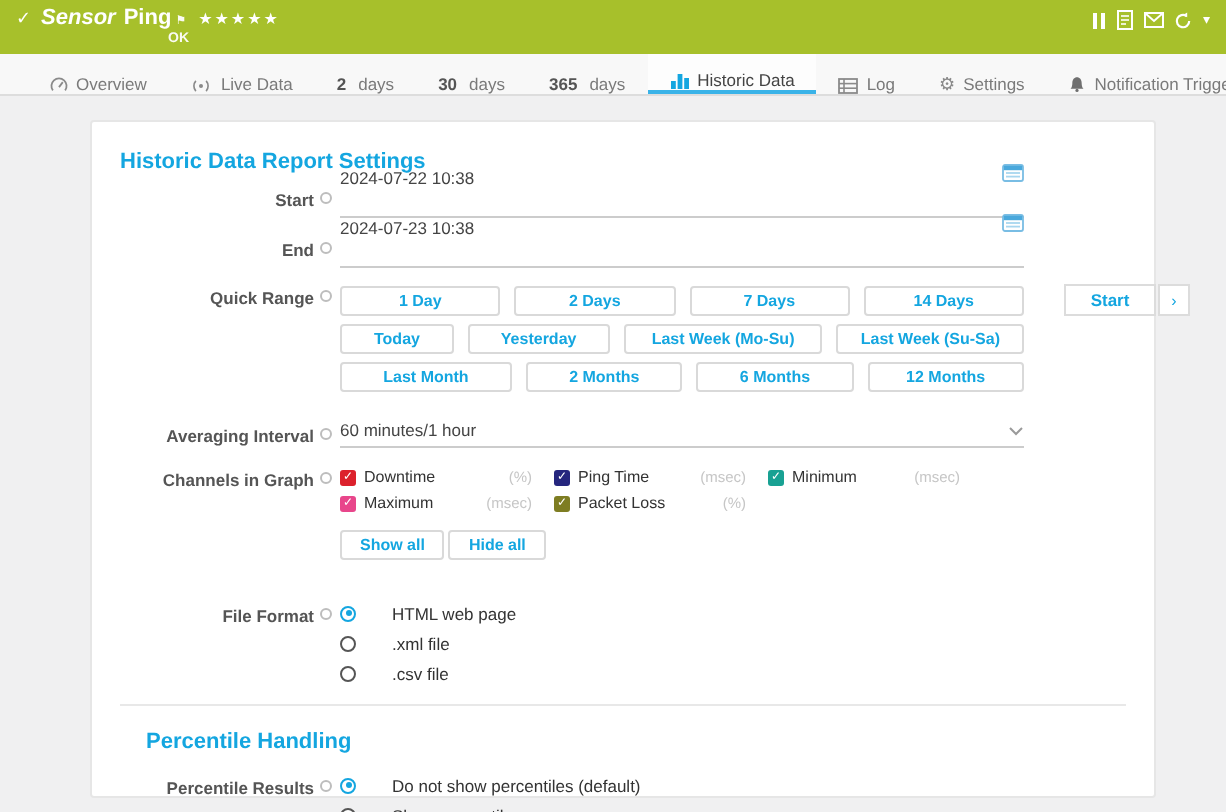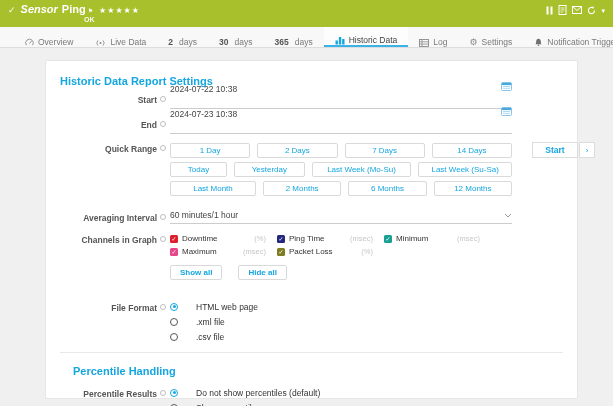--- a/index.html
+++ b/index.html
@@ -40,39 +40,39 @@
   .info { width:6px; height:6px; flex:none; border:1px solid #bdbdbd; border-radius:50%; margin-top:1px;
           font-size:5px; color:#bdbdbd; display:flex; align-items:center; justify-content:center; line-height:1; }
   .ctrl { margin-left:4px; width:342px; flex:none; }
 
   .dinput { display:flex; justify-content:space-between; align-items:flex-end;
             border-bottom:1px solid #cccccc; padding-bottom:14px; font-size:8.5px; color:#444; height:11px; }
   .mb10 { margin-bottom:10px; } .mb9 { margin-bottom:9px; } .mb16 { margin-bottom:16px; }
   .mb22 { margin-bottom:22px; }
 
   .qr-rows { display:flex; flex-direction:column; gap:4px; }
-  .qr-row { display:flex; gap:7px; }
+  .qr-row { display:flex; gap:7px;font-weight:bold; }
   .qbtn { height:15px; border:1px solid #d9d9d9; border-radius:2px; background:#fff; color:#14a6e0;
           font-size:8px; display:flex; align-items:center; justify-content:center; cursor:pointer; }
   .qr-row.r1 .qbtn { flex:1; }
   .qr-row.r2 .qbtn:nth-child(1){flex:.72;} .qr-row.r2 .qbtn:nth-child(2){flex:.9;}
   .qr-row.r2 .qbtn:nth-child(3){flex:1.28;} .qr-row.r2 .qbtn:nth-child(4){flex:1.2;}
   .qr-row.r3 .qbtn:nth-child(1){flex:1.1;} .qr-row.r3 .qbtn:nth-child(2){flex:1;}
   .qr-row.r3 .qbtn:nth-child(3){flex:1;} .qr-row.r3 .qbtn:nth-child(4){flex:1;}
 
   .select { display:flex; justify-content:space-between; align-items:flex-end;
             border-bottom:1px solid #cccccc; padding-bottom:3px; font-size:8.5px; color:#444; height:12px; cursor:pointer; }
 
   .chan-grid { display:grid; grid-template-columns:96px 96px 96px; column-gap:11px; row-gap:4px; }
   .chan { display:flex; align-items:center; gap:4px; height:9px; }
   .cb { width:8px; height:8px; flex:none; border-radius:1.5px; display:flex; align-items:center; justify-content:center; cursor:pointer; }
   .cb::after { content:"✓"; color:#fff; font-size:6px; line-height:1; }
   .cname { font-size:8px; color:#333; flex:1; white-space:nowrap; }
   .cunit { font-size:7.5px; color:#c6c6c6; }
-  .chan-btns { display:flex; gap:16px; margin-top:9px; }
+  .chan-btns { display:flex; gap:2px; margin-top:9px; }
   .sbtn { height:15px; padding:0 9px; border:1px solid #d9d9d9; border-radius:2px; background:#fff;
           color:#14a6e0; font-size:8px; font-weight:bold; display:flex; align-items:center; cursor:pointer; }
 
   .ropts { display:flex; flex-direction:column; gap:6px; }
   .ropt { display:flex; align-items:center; gap:18px; font-size:8.5px; color:#333; cursor:pointer; height:9px; }
   .radio { width:8px; height:8px; flex:none; border-radius:50%; border:1.5px solid #555; background:#fff;
            display:flex; align-items:center; justify-content:center; }
   .radio.sel { border-color:#14a6e0; }
   .radio.sel::after { content:""; width:3px; height:3px; border-radius:50%; background:#14a6e0; }
 

